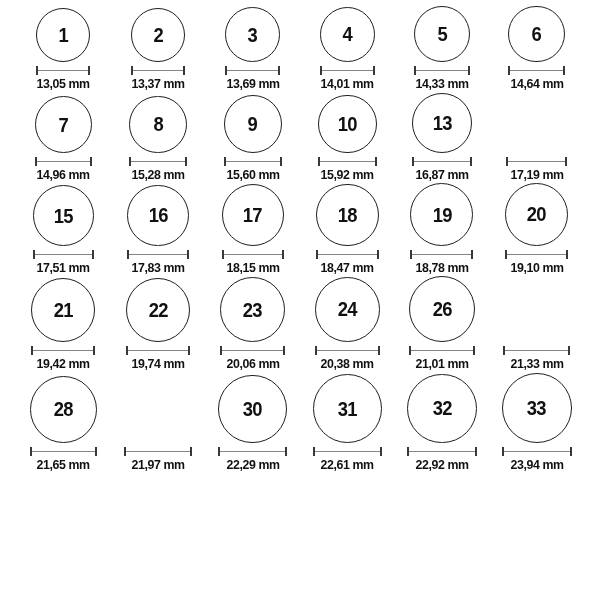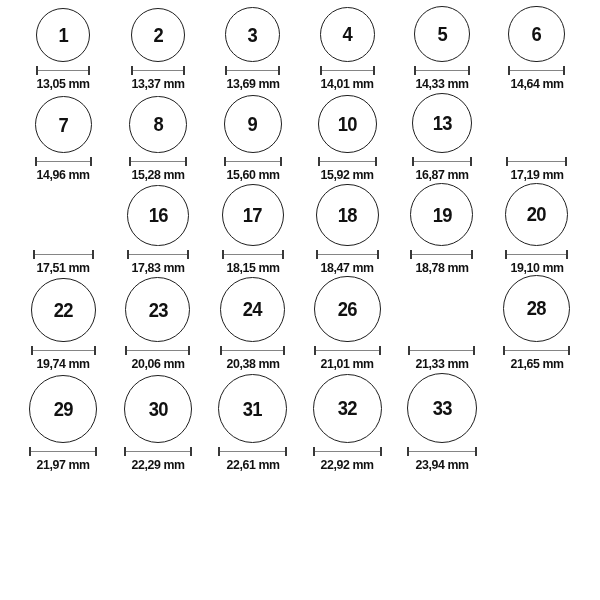--- a/index.html
+++ b/index.html
@@ -202,20 +202,23 @@
   </div>
     <div class="cell" style="--d: 60.5px;">
     <div class="measure">
       <span class="tick"></span>
       <span class="mline"></span>
       <span class="tick"></span>
     </div>
     <div class="label">17,19 mm</div>
   </div>
     <div class="cell" style="--d: 61.0px;">
+    <div class="circle">
+      <span class="num">15</span>
+    </div>
     <div class="measure">
       <span class="tick"></span>
       <span class="mline"></span>
       <span class="tick"></span>
     </div>
     <div class="label">17,51 mm</div>
   </div>
     <div class="cell" style="--d: 61.5px;">
     <div class="circle">
       <span class="num">16</span>
@@ -264,20 +267,31 @@
     <div class="circle">
       <span class="num">20</span>
     </div>
     <div class="measure">
       <span class="tick"></span>
       <span class="mline"></span>
       <span class="tick"></span>
     </div>
     <div class="label">19,10 mm</div>
   </div>
+    <div class="cell" style="--d: 64.0px;">
+    <div class="circle">
+      <span class="num">21</span>
+    </div>
+    <div class="measure">
+      <span class="tick"></span>
+      <span class="mline"></span>
+      <span class="tick"></span>
+    </div>
+    <div class="label">19,42 mm</div>
+  </div>
     <div class="cell" style="--d: 64.5px;">
     <div class="circle">
       <span class="num">22</span>
     </div>
     <div class="measure">
       <span class="tick"></span>
       <span class="mline"></span>
       <span class="tick"></span>
     </div>
     <div class="label">19,74 mm</div>
@@ -328,23 +342,20 @@
       <span class="num">28</span>
     </div>
     <div class="measure">
       <span class="tick"></span>
       <span class="mline"></span>
       <span class="tick"></span>
     </div>
     <div class="label">21,65 mm</div>
   </div>
     <div class="cell" style="--d: 68.0px;">
-    <div class="circle">
-      <span class="num">29</span>
-    </div>
     <div class="measure">
       <span class="tick"></span>
       <span class="mline"></span>
       <span class="tick"></span>
     </div>
     <div class="label">21,97 mm</div>
   </div>
     <div class="cell" style="--d: 68.5px;">
     <div class="circle">
       <span class="num">30</span>

